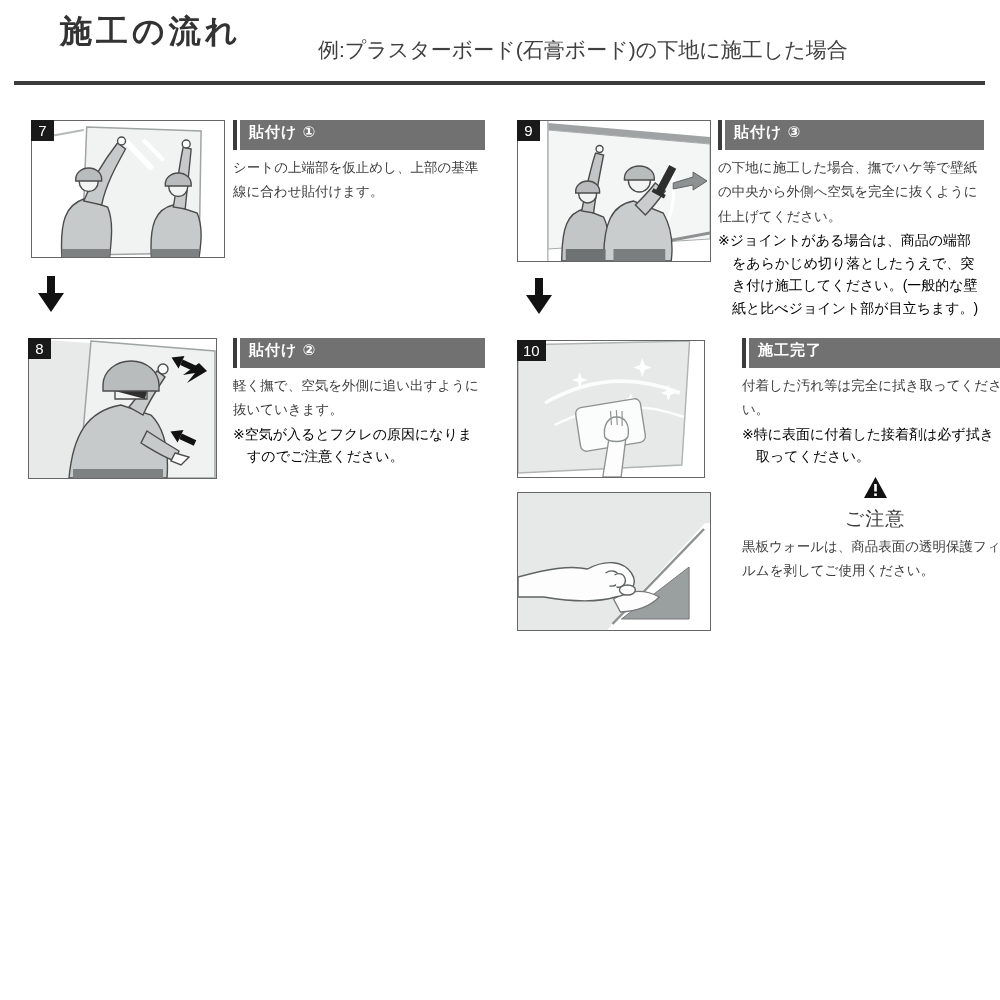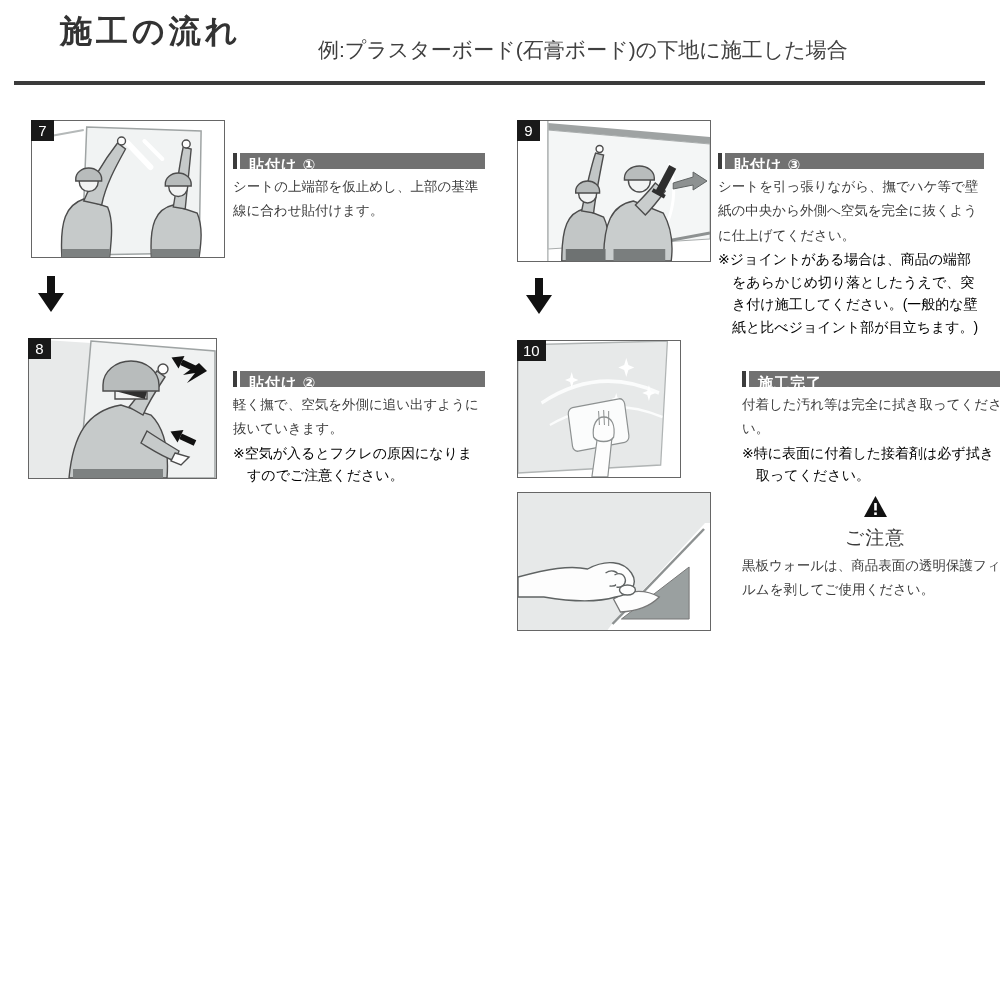--- a/index.html
+++ b/index.html
@@ -9,33 +9,33 @@
   .title{position:absolute;left:60px;top:10px;font-size:32px;font-weight:bold;
          color:#333;letter-spacing:4px;white-space:nowrap;}
   .subtitle{position:absolute;left:318px;top:36px;font-size:21px;color:#404040;white-space:nowrap;}
   .rule{position:absolute;left:14px;top:81px;width:971px;height:4px;background:#3b3b3b;}
 
   .panel{position:absolute;border:1px solid #666;background:#fff;box-sizing:border-box;}
   .panel svg{display:block;width:100%;height:100%;}
   #panel7{left:31px;top:120px;width:194px;height:138px;}
   #panel8{left:28px;top:338px;width:189px;height:141px;}
   #panel9{left:517px;top:120px;width:194px;height:142px;}
-  #panel10{left:517px;top:340px;width:164px;height:138px;}
+  #panel10{left:517px;top:340px;width:188px;height:138px;}
   #panelFilm{left:517px;top:492px;width:194px;height:139px;}
 
   .badge{position:absolute;left:-1px;top:-1px;background:#191919;color:#fff;
          font-size:15px;line-height:21px;padding:0 6px;min-width:11px;text-align:center;}
 
   .textcol{position:absolute;}
   #textcol1{left:233px;top:120px;width:252px;}
   #textcol2{left:233px;top:338px;width:252px;}
   #textcol3{left:718px;top:120px;width:266px;}
   #textcol4{left:742px;top:338px;width:266px;}
 
-  .step-heading{display:flex;height:16px;margin-bottom:6px;margin-top:33px;}
+  .step-heading{display:flex;height:30px;margin-bottom:6px;}
   .accent{width:4px;background:#3c3c3c;margin-right:3px;flex:0 0 auto;}
   .bar{flex:1;background:#717171;color:#fff;font-weight:bold;font-size:15px;
        line-height:23px;padding-left:9px;letter-spacing:1px;}
 
   .body-text{font-size:13.5px;line-height:1.8;color:#3c3c3c;word-break:break-all;}
   .note{font-size:14px;line-height:1.62;color:#000000;
         padding-left:1em;text-indent:-1em;word-break:break-all;}
 
   .down-arrow{position:absolute;}
   #arrowL{left:36px;top:276px;}
@@ -118,21 +118,21 @@
       <rect x="96" y="128" width="52" height="12" fill="#7a7e7e"></rect>
     </svg>
     <div class="badge">9</div>
   </div>
 
   <div class="textcol" id="textcol3">
     <div class="step-heading">
       <div class="accent"></div>
       <div class="bar">貼付け ③</div>
     </div>
-    <div class="body-text">シートを引っ張りながら、撫でハケ等で壁紙の中央から外側へ空気を完全に抜くように仕上げてください。</div>
+    <div class="body-text">の下地に施工した場合、撫でハケ等で壁紙の中央から外側へ空気を完全に抜くように仕上げてください。</div>
     <div class="note">※ジョイントがある場合は、商品の端部をあらかじめ切り落としたうえで、突き付け施工してください。(一般的な壁紙と比べジョイント部が目立ちます。)</div>
   </div>
 
   <svg class="down-arrow" id="arrowL" width="30" height="38" viewBox="0 0 30 38">
     <rect x="11" y="0" width="8" height="20" fill="#111"></rect>
     <polygon points="2,17 28,17 15,36" fill="#111"></polygon>
   </svg>
   <svg class="down-arrow" id="arrowR" width="30" height="38" viewBox="0 0 30 38">
     <rect x="11" y="0" width="8" height="20" fill="#111"></rect>
     <polygon points="2,17 28,17 15,36" fill="#111"></polygon>

